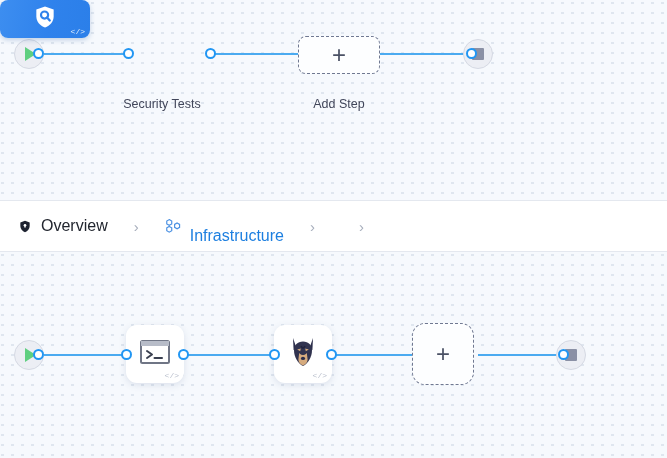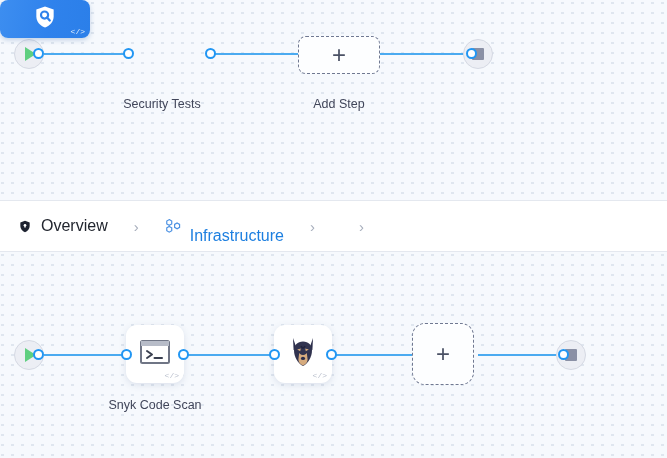--- a/index.html
+++ b/index.html
@@ -322,21 +322,20 @@
           <svg width="32" height="28" viewBox="0 0 32 28" aria-hidden="true">
             <rect x="2" y="3" width="28" height="22" rx="1.5" fill="#ffffff" stroke="#6f7585" stroke-width="2"></rect>
             <rect x="2" y="3" width="28" height="5" fill="#b7bcc8"></rect>
             <path d="M8 13 L13 16.5 L8 20" fill="none" stroke="#3a4050" stroke-width="2" stroke-linecap="round" stroke-linejoin="round"></path>
             <line x1="15.5" y1="20" x2="23" y2="20" stroke="#3a4050" stroke-width="2" stroke-linecap="round"></line>
           </svg>
         </span>
         <span class="code-badge">&lt;/&gt;</span>
       </div>
       <div class="port" style="left:178px; top:97px;"></div>
-      <div class="caption" style="left:90px; top:144px; width:130px;">Snyk Code Scan</div>
 
       <div class="port" style="left:269px; top:97px;"></div>
       <div class="step-node" style="left:274px; top:73px;">
         <span>
           <svg width="30" height="32" viewBox="0 0 30 32" aria-hidden="true">
 
             <path d="M5 2 L8.8 13 L5.6 14 Z" fill="#2b2d4a"></path>
             <path d="M25 2 L21.2 13 L24.4 14 Z" fill="#2b2d4a"></path>
 
             <path d="M15 5.5 C20.5 5.5 24 9 24 14.5 C24 21 20 27.5 15 30 C10 27.5 6 21 6 14.5 C6 9 9.5 5.5 15 5.5 Z" fill="#31334f"></path>

